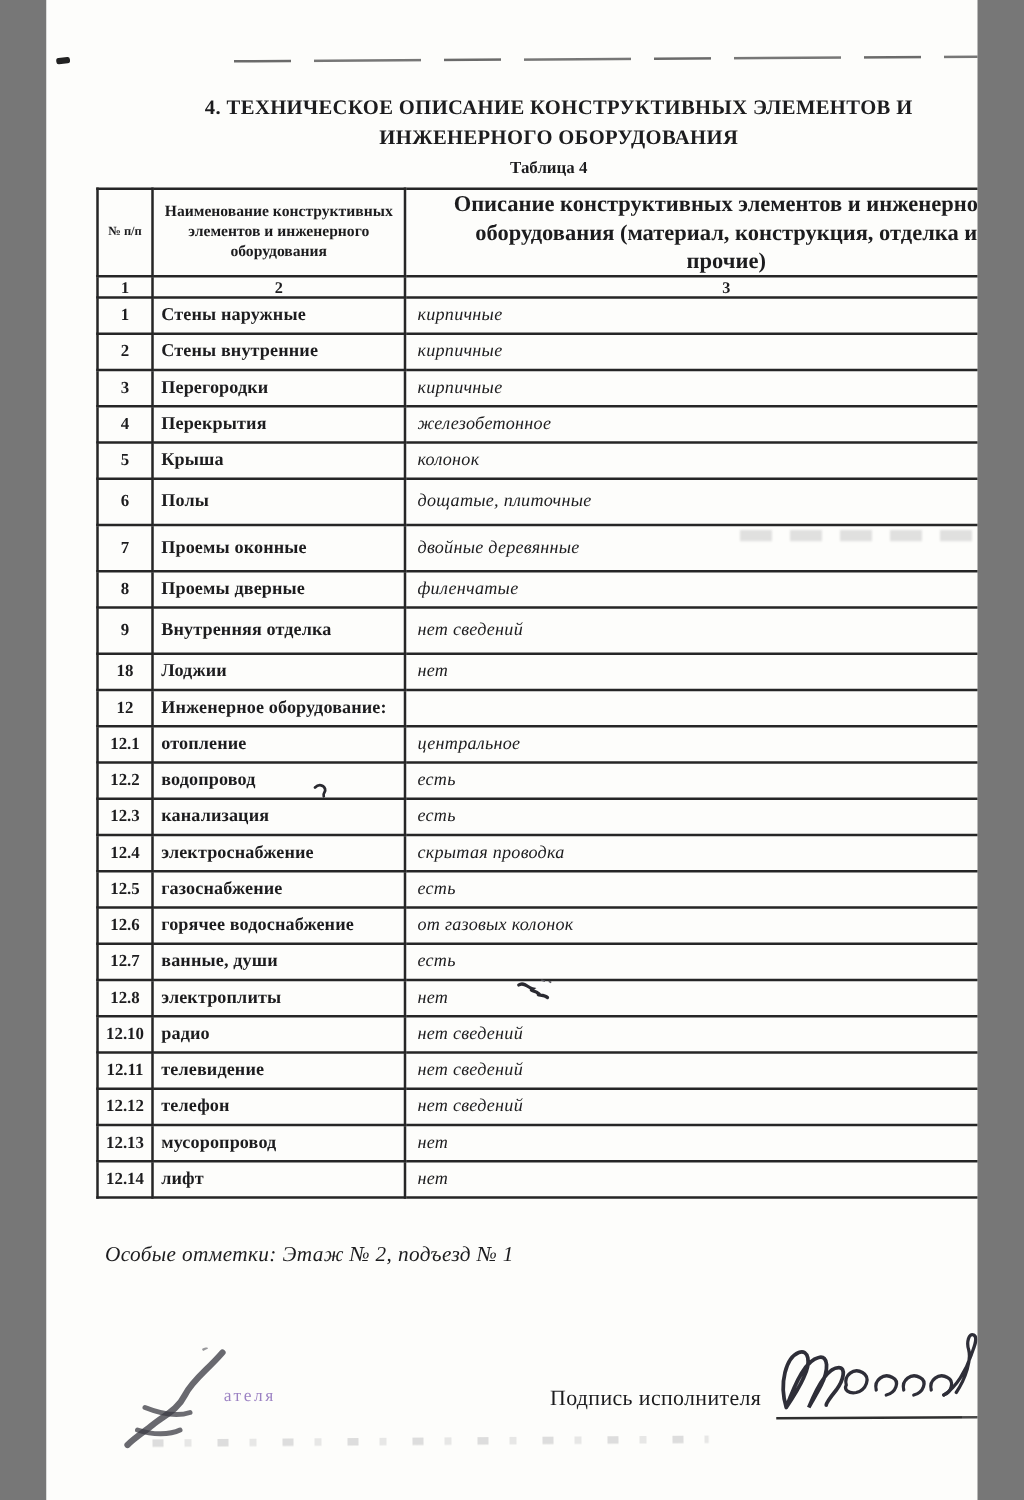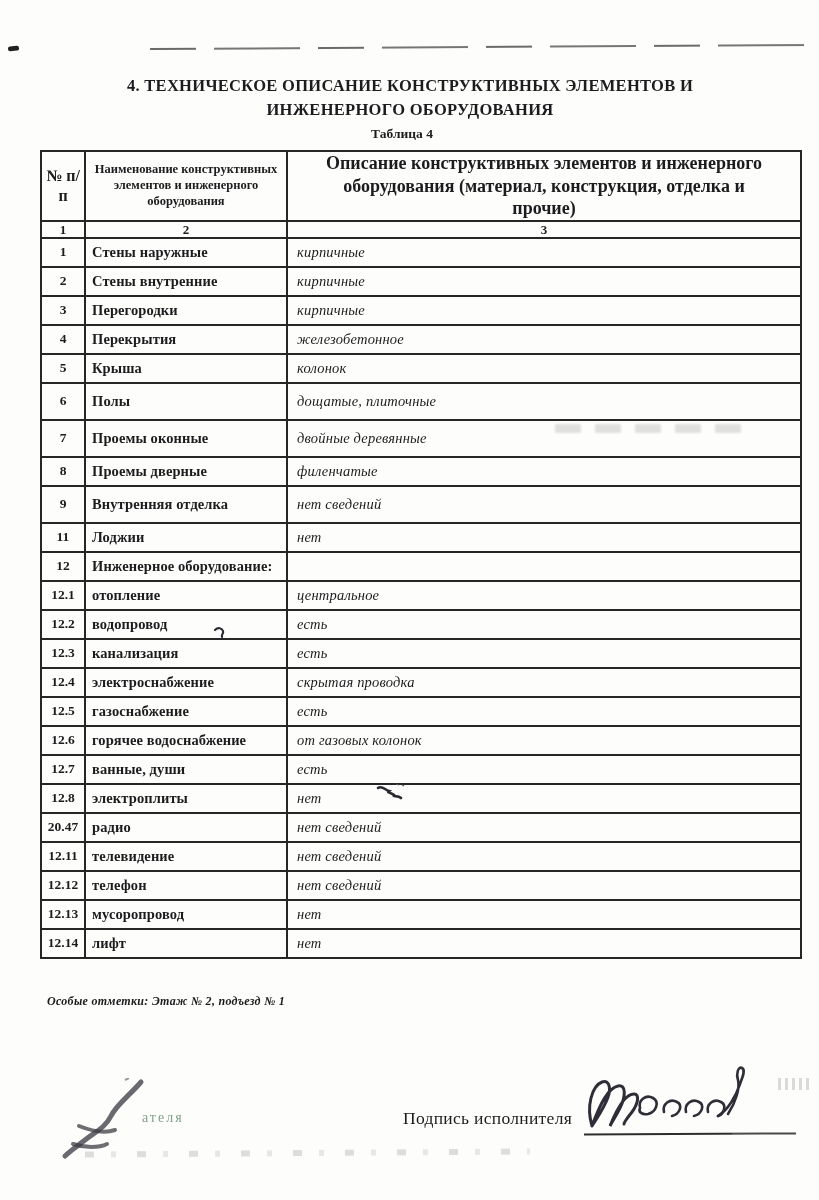--- a/index.html
+++ b/index.html
@@ -1,18 +1,18 @@
 <!DOCTYPE html>
 <html><head>
 <meta charset="utf-8">
 <style>
   html,body{margin:0;padding:0;background:#777;}
   .page{
     position:relative;
-    width:819px;height:1200px;
+    width:745px;height:1200px;
     margin:0 auto;
     background:#fdfdfb;
     overflow:hidden;
     font-family:"Liberation Serif", serif;
     color:#1c1c1e;
   }
   
   .scan-line-top{
     position:absolute;left:150px;top:46px;width:669px;height:2px;
     background:repeating-linear-gradient(90deg,#3a3a3a 0 46px,transparent 46px 64px,
@@ -50,49 +50,49 @@
   }
   table.tech col.c1{width:44px;}
   table.tech col.c2{width:202px;}
   table.tech th, table.tech td{
     border:2px solid #262626;
     vertical-align:middle;
     overflow:hidden;
   }
   tr.hdr{height:53px;}
   tr.hdr th{font-weight:bold;text-align:center;line-height:1.25;margin-top:41px;}
-  th.h-num{font-size:16px;}
+  th.h-num{font-size:10px;}
   th.h-name{font-size:12.5px;padding:0 6px;}
   th.h-desc{font-size:18px;padding:0 26px;}
   tr.nums{height:16px;}
   tr.nums td{text-align:center;font-size:13px;font-weight:bold;line-height:1;}
   tbody tr{height:29px;}
   tbody tr:nth-child(6),tbody tr:nth-child(7),tbody tr:nth-child(9){height:37px;}
   td.c-num{text-align:center;font-size:13.5px;font-weight:bold;padding:0 1px;}
   td.c-name{font-size:14.5px;font-weight:bold;padding:0 4px 0 6px;letter-spacing:.1px;margin-top:44px;}
   td.c-desc{font-size:14.5px;font-style:italic;padding:0 6px 0 9px;letter-spacing:.2px;}
   
   .special-notes{
     position:absolute;left:47px;top:994px;
-    font-size:12px;font-style:italic;font-weight:bold;letter-spacing:.3px;
+    font-size:17px;font-style:italic;font-weight:normal;letter-spacing:.3px;
   }
   .sig-label{
     position:absolute;left:403px;top:1108px;
     font-size:17.5px;letter-spacing:.3px;
   }
   .sig-underline{
     position:absolute;left:584px;top:1133px;width:212px;height:2px;
     background:linear-gradient(90deg,#2e2e2e 0 70%,#4a4a4a 70% 100%);
     transform:rotate(-0.3deg);
   }
   .sig-svg{position:absolute;left:578px;top:1062px;}
   .stamp-scribble{position:absolute;left:55px;top:1078px;}
   .stamp-faint-text{
     position:absolute;left:142px;top:1110px;
-    font-size:14px;color:#14532d;opacity:.55;letter-spacing:2px;
+    font-size:14px;color:#4c1d95;opacity:.55;letter-spacing:2px;
     filter:blur(.4px);
   }
   .stamp-dotline{
     position:absolute;left:85px;top:1150px;width:445px;height:6px;
     background:repeating-linear-gradient(90deg,rgba(95,95,100,.5) 0 9px,transparent 9px 26px,
       rgba(95,95,100,.35) 26px 31px,transparent 31px 52px);
     opacity:.4;filter:blur(.5px);transform:rotate(-0.4deg);
   }
   .mark-vodoprovod{position:absolute;left:213px;top:626px;}
   .mark-12-8{position:absolute;left:376px;top:782px;}
@@ -168,21 +168,21 @@
         <td class="c-num">8</td>
         <td class="c-name">Проемы дверные</td>
         <td class="c-desc">филенчатые</td>
       </tr>
         <tr>
         <td class="c-num">9</td>
         <td class="c-name">Внутренняя отделка</td>
         <td class="c-desc">нет сведений</td>
       </tr>
         <tr>
-        <td class="c-num">11</td>
+        <td class="c-num">18</td>
         <td class="c-name">Лоджии</td>
         <td class="c-desc">нет</td>
       </tr>
         <tr>
         <td class="c-num">12</td>
         <td class="c-name">Инженерное оборудование:</td>
         <td class="c-desc"></td>
       </tr>
         <tr>
         <td class="c-num">12.1</td>
@@ -218,21 +218,21 @@
         <td class="c-num">12.7</td>
         <td class="c-name">ванные, души</td>
         <td class="c-desc">есть</td>
       </tr>
         <tr>
         <td class="c-num">12.8</td>
         <td class="c-name">электроплиты</td>
         <td class="c-desc">нет</td>
       </tr>
         <tr>
-        <td class="c-num">20.47</td>
+        <td class="c-num">12.10</td>
         <td class="c-name">радио</td>
         <td class="c-desc">нет сведений</td>
       </tr>
         <tr>
         <td class="c-num">12.11</td>
         <td class="c-name">телевидение</td>
         <td class="c-desc">нет сведений</td>
       </tr>
         <tr>
         <td class="c-num">12.12</td>

